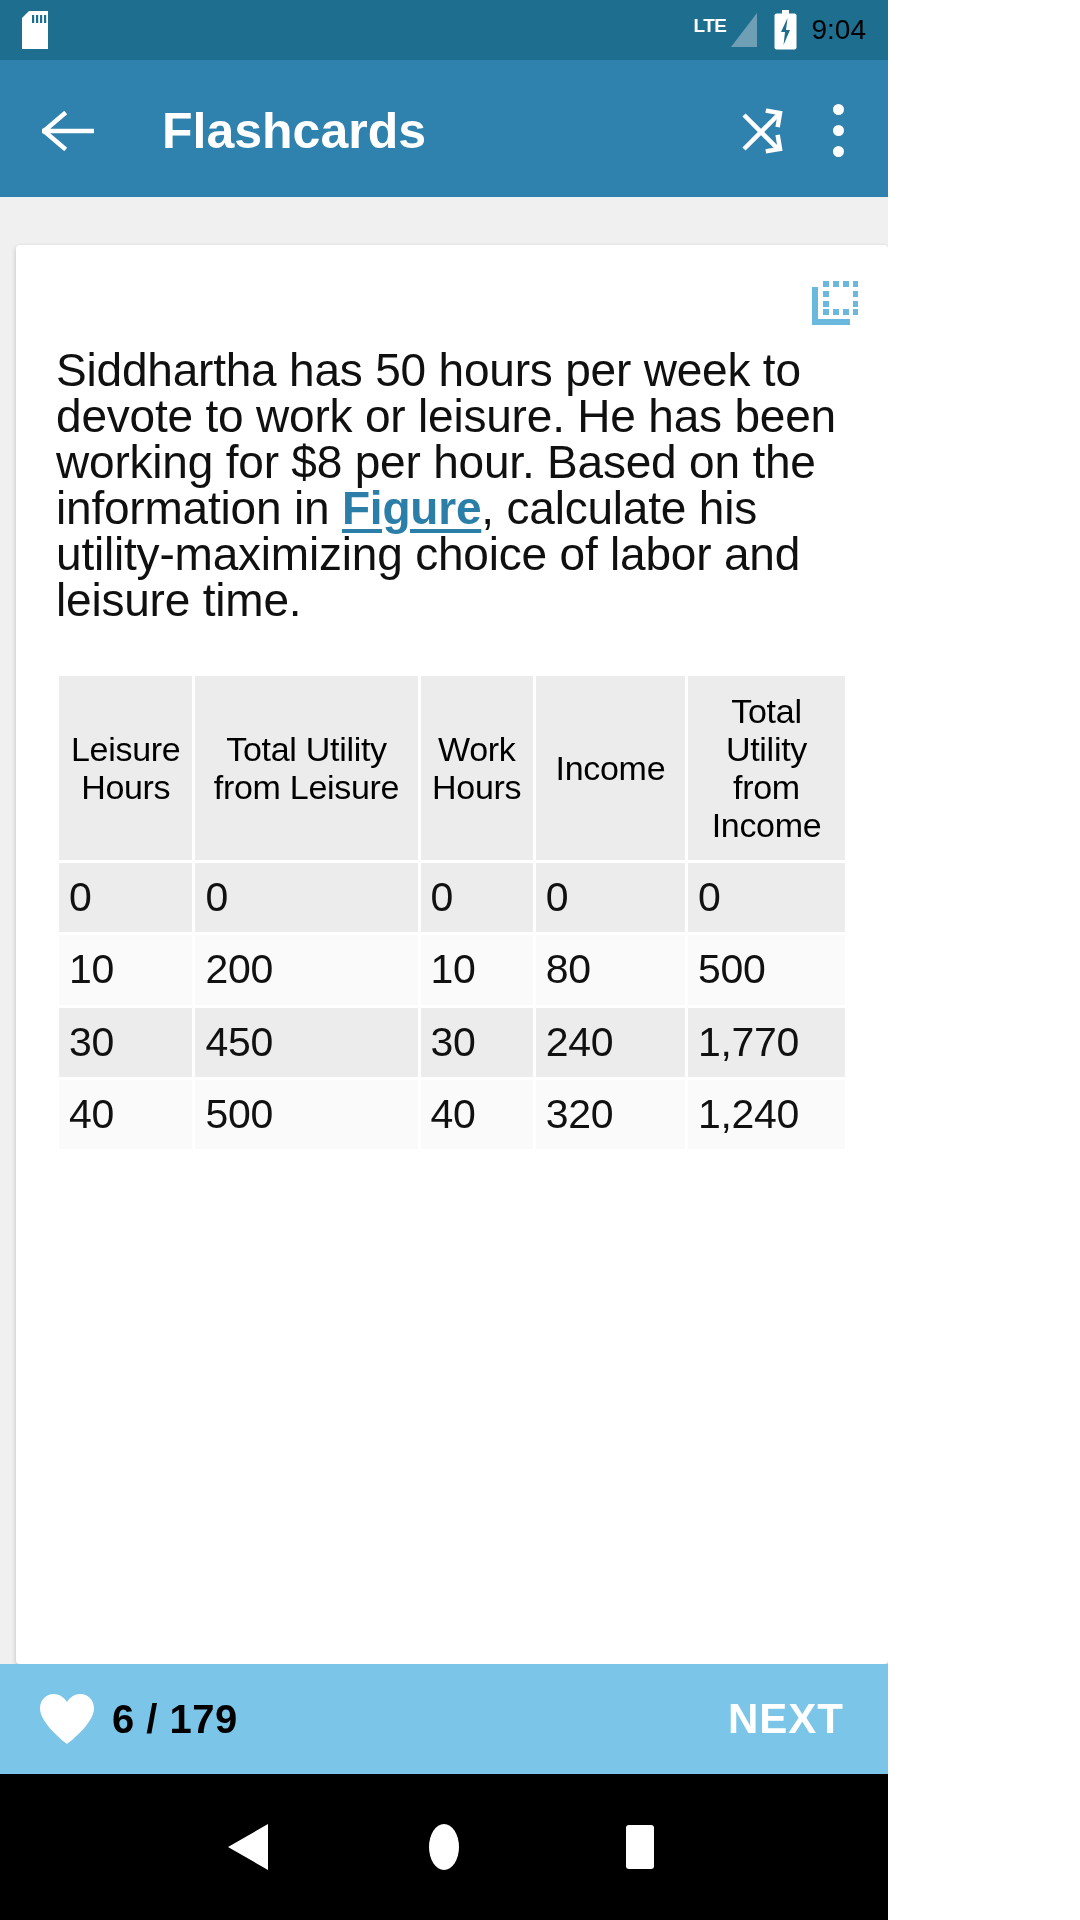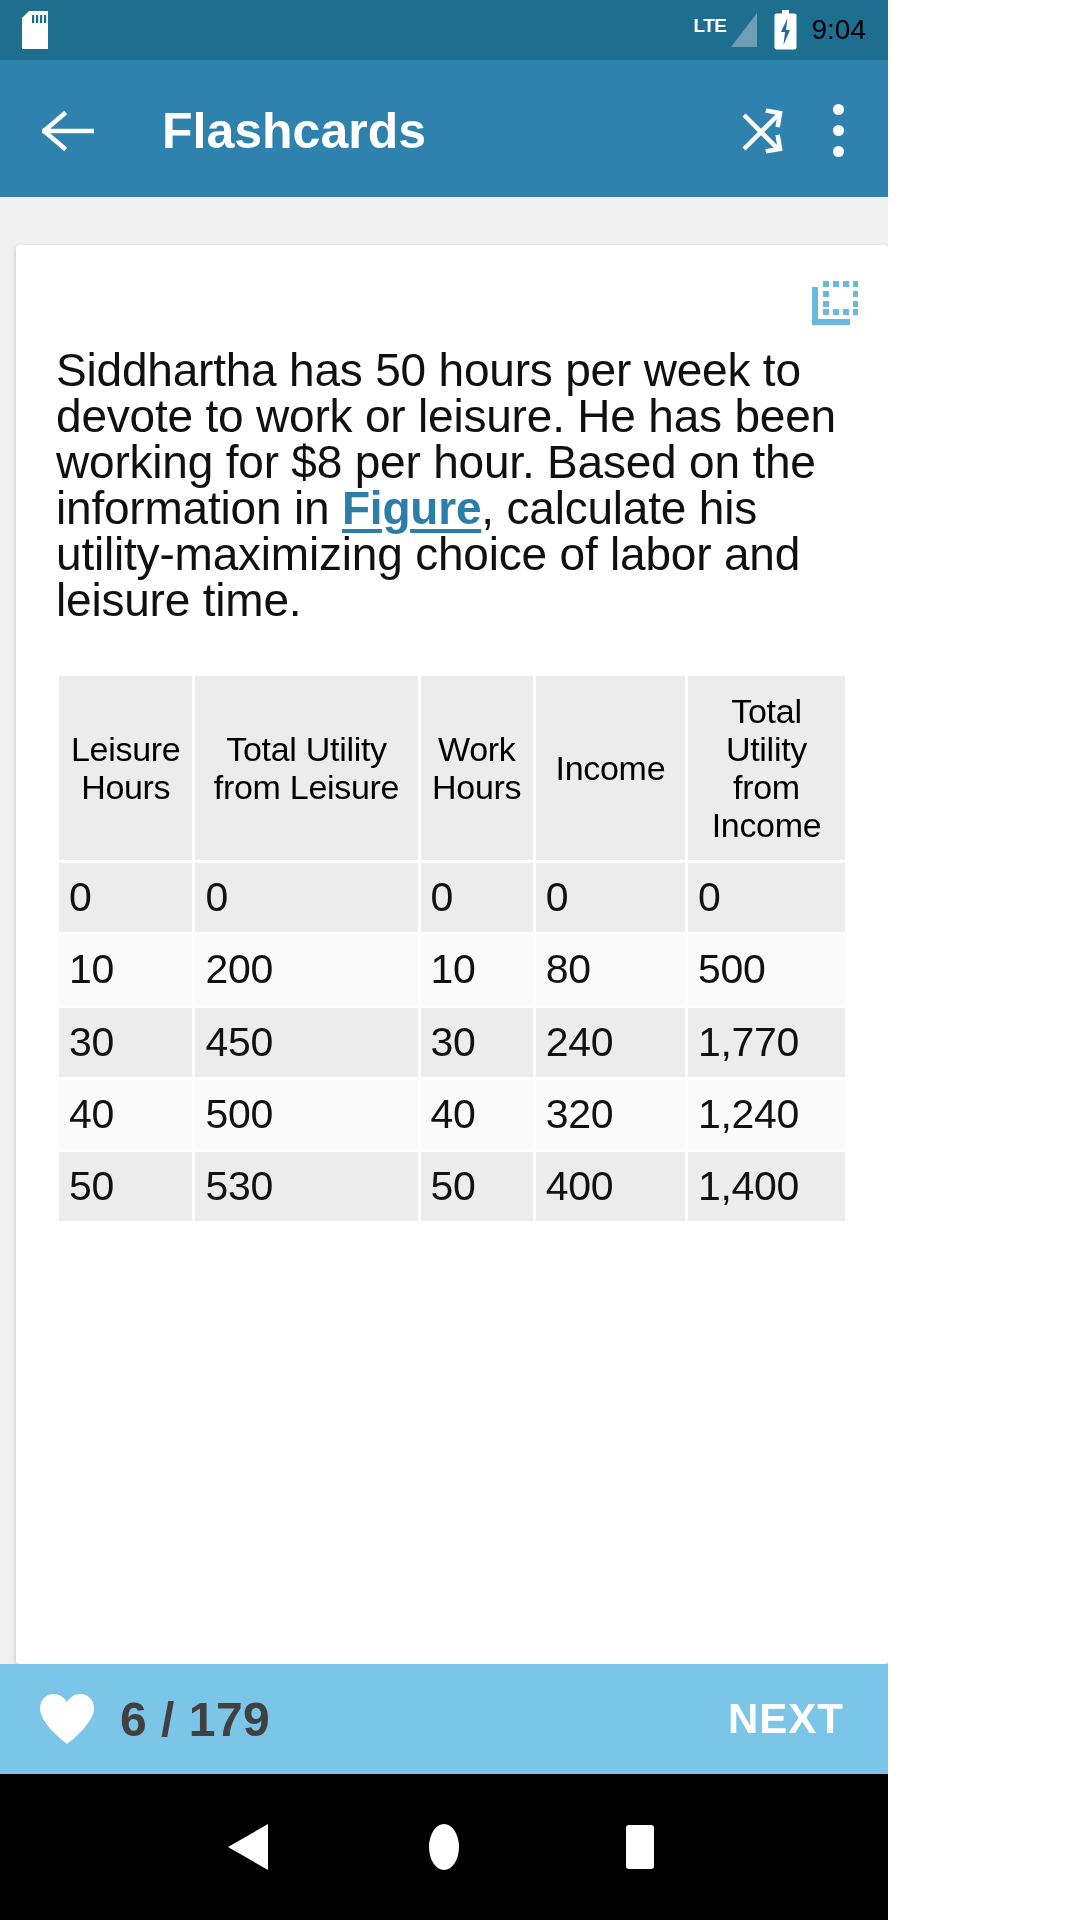--- a/index.html
+++ b/index.html
@@ -189,24 +189,24 @@
   .footer-bar {
     flex: 0 0 110px;
     height: 110px;
     background: #7ac5e8;
     display: flex;
     align-items: center;
     padding: 0 44px 0 38px;
   }
   .heart-icon { width: 58px; height: 52px; display: block; cursor: pointer; }
   .progress-label {
-    color: #404040;
-    font-size: 48px;
+    color: #000000;
+    font-size: 40px;
     font-weight: bold;
-    margin-left: 24px;
+    margin-left: 16px;
     letter-spacing: 0.5px;
   }
   .next-button {
     margin-left: auto;
     color: #ffffff;
     font-size: 42px;
     font-weight: bold;
     letter-spacing: 1px;
     cursor: pointer;
   }
@@ -360,27 +360,20 @@
               <td>240</td>
               <td>1,770</td>
             </tr>
             <tr>
               <td>40</td>
               <td>500</td>
               <td>40</td>
               <td>320</td>
               <td>1,240</td>
             </tr>
-            <tr>
-              <td>50</td>
-              <td>530</td>
-              <td>50</td>
-              <td>400</td>
-              <td>1,400</td>
-            </tr>
           </tbody>
         </table>
 
       </div>
     </div>
   </div>
 
   <div class="footer-bar">
     <span>
       <svg class="heart-icon" viewBox="0 0 58 52" xmlns="http://www.w3.org/2000/svg">

